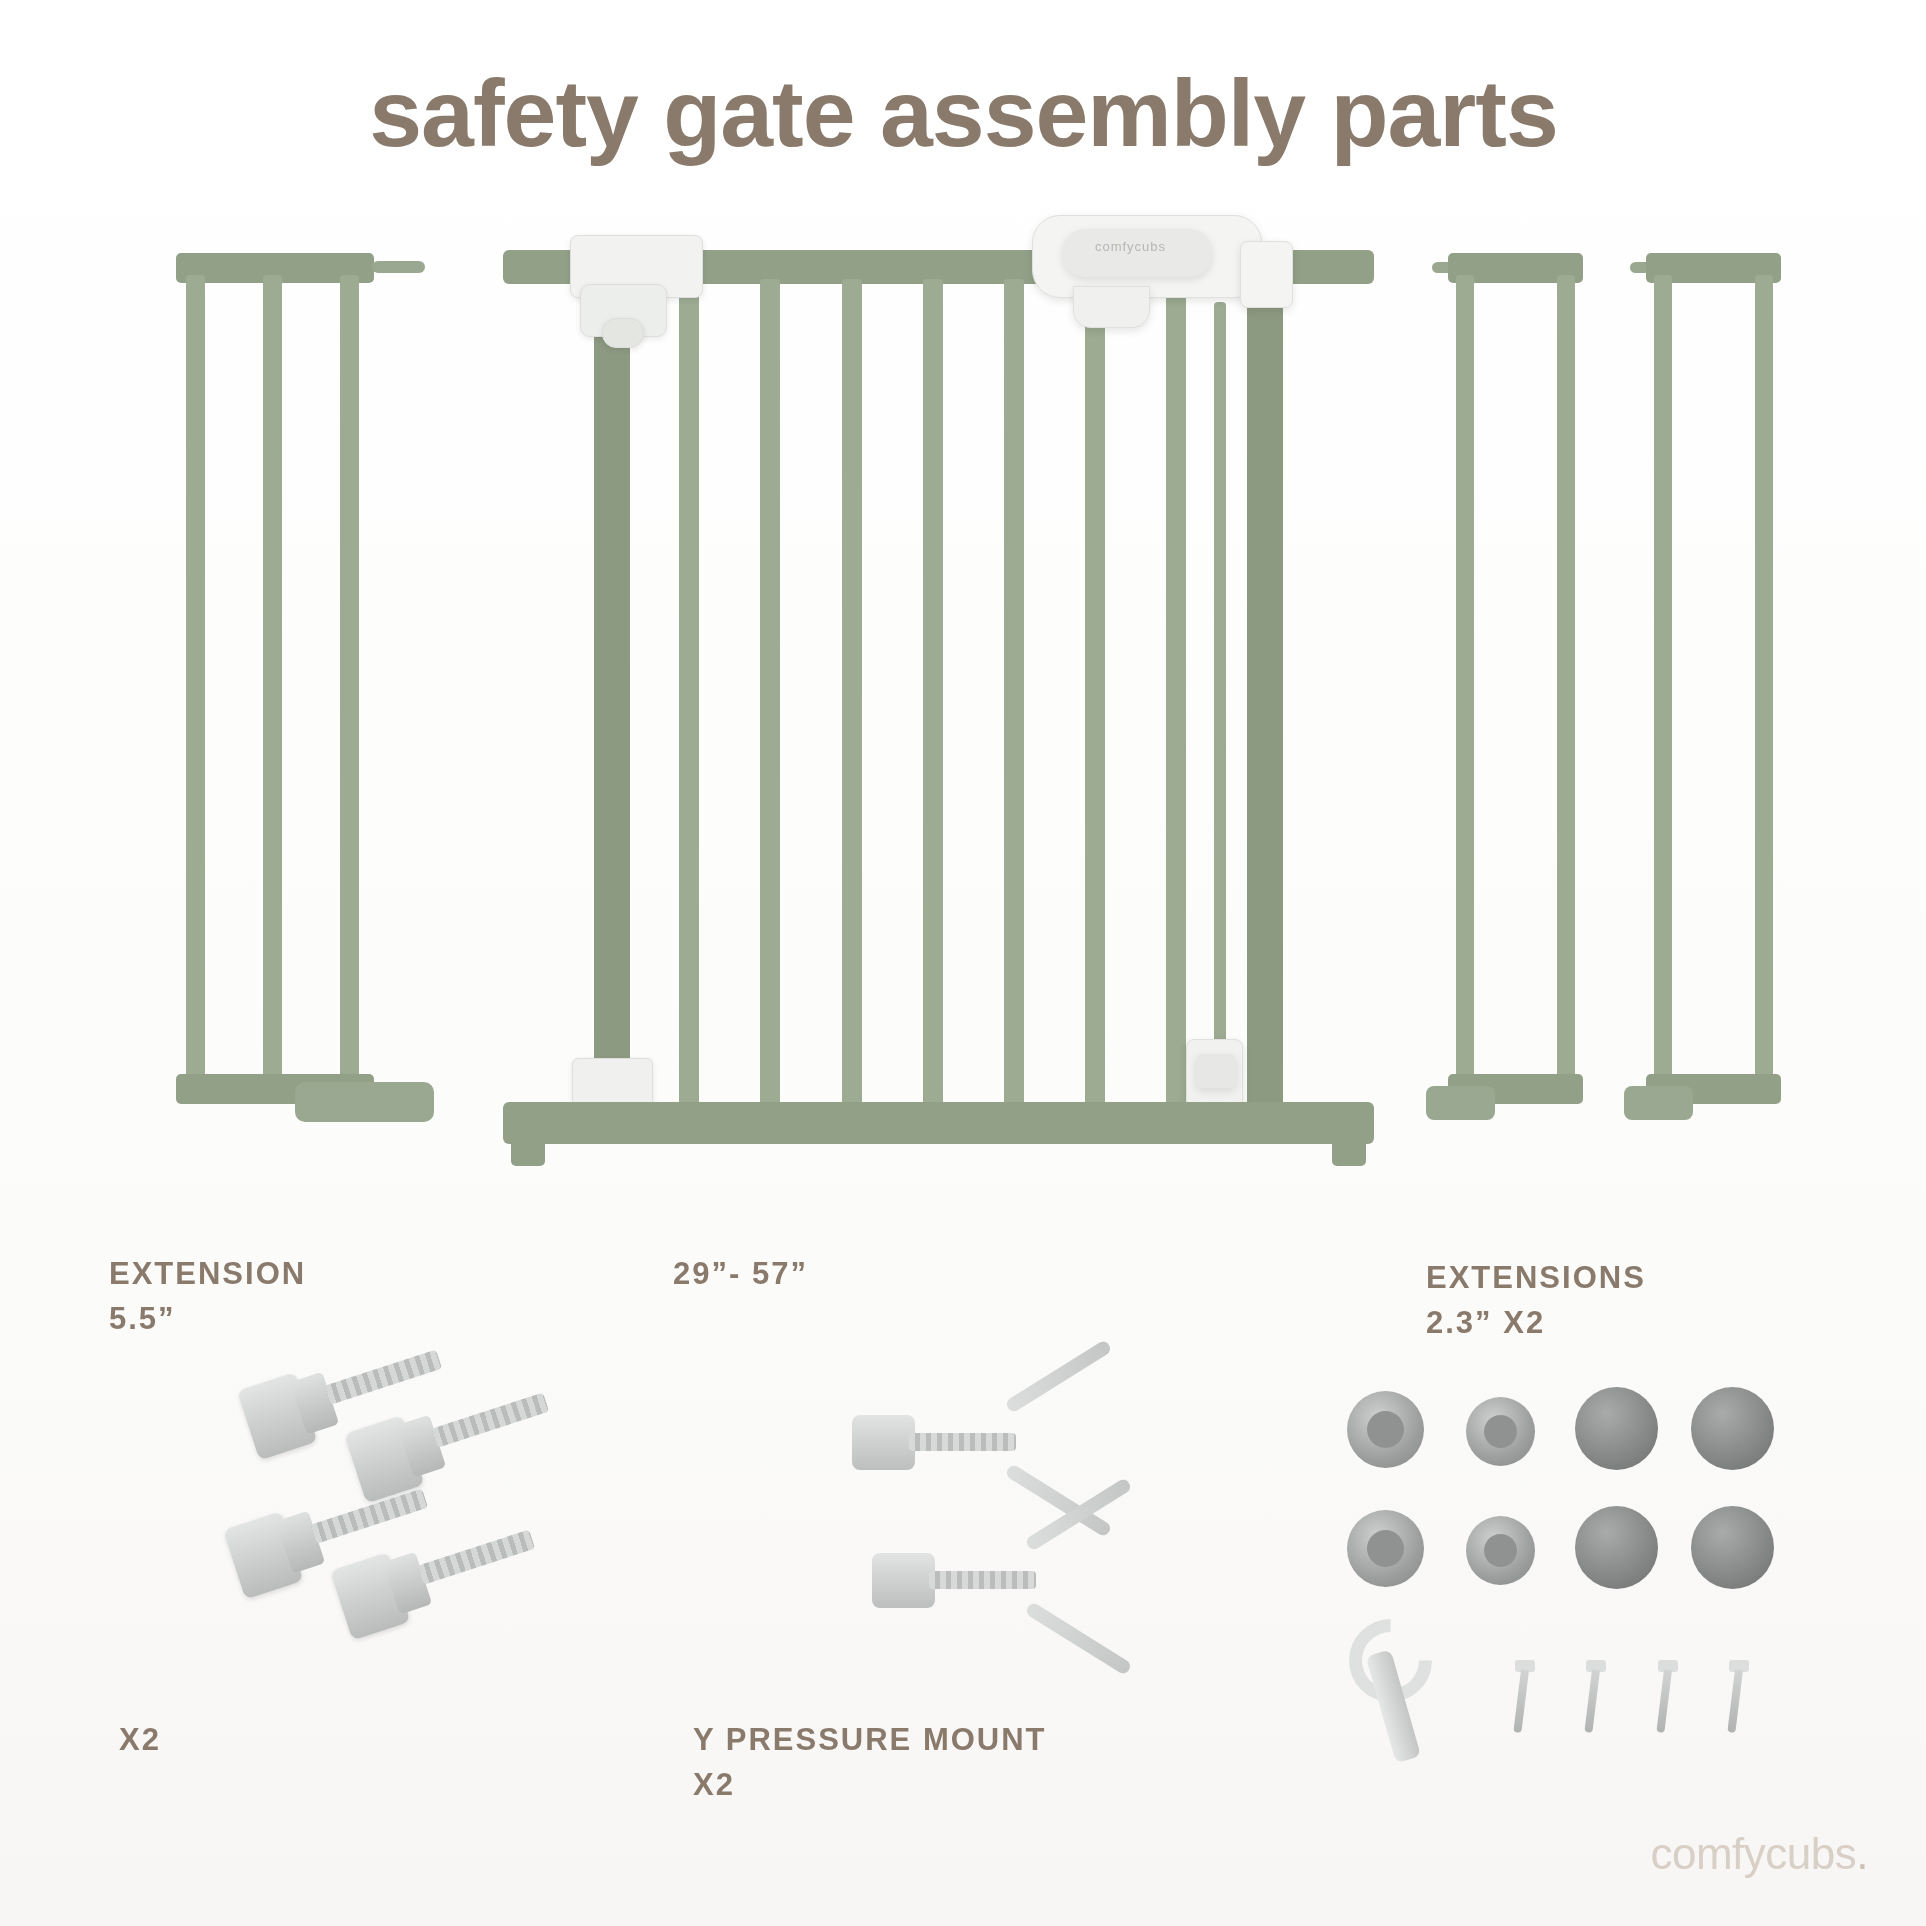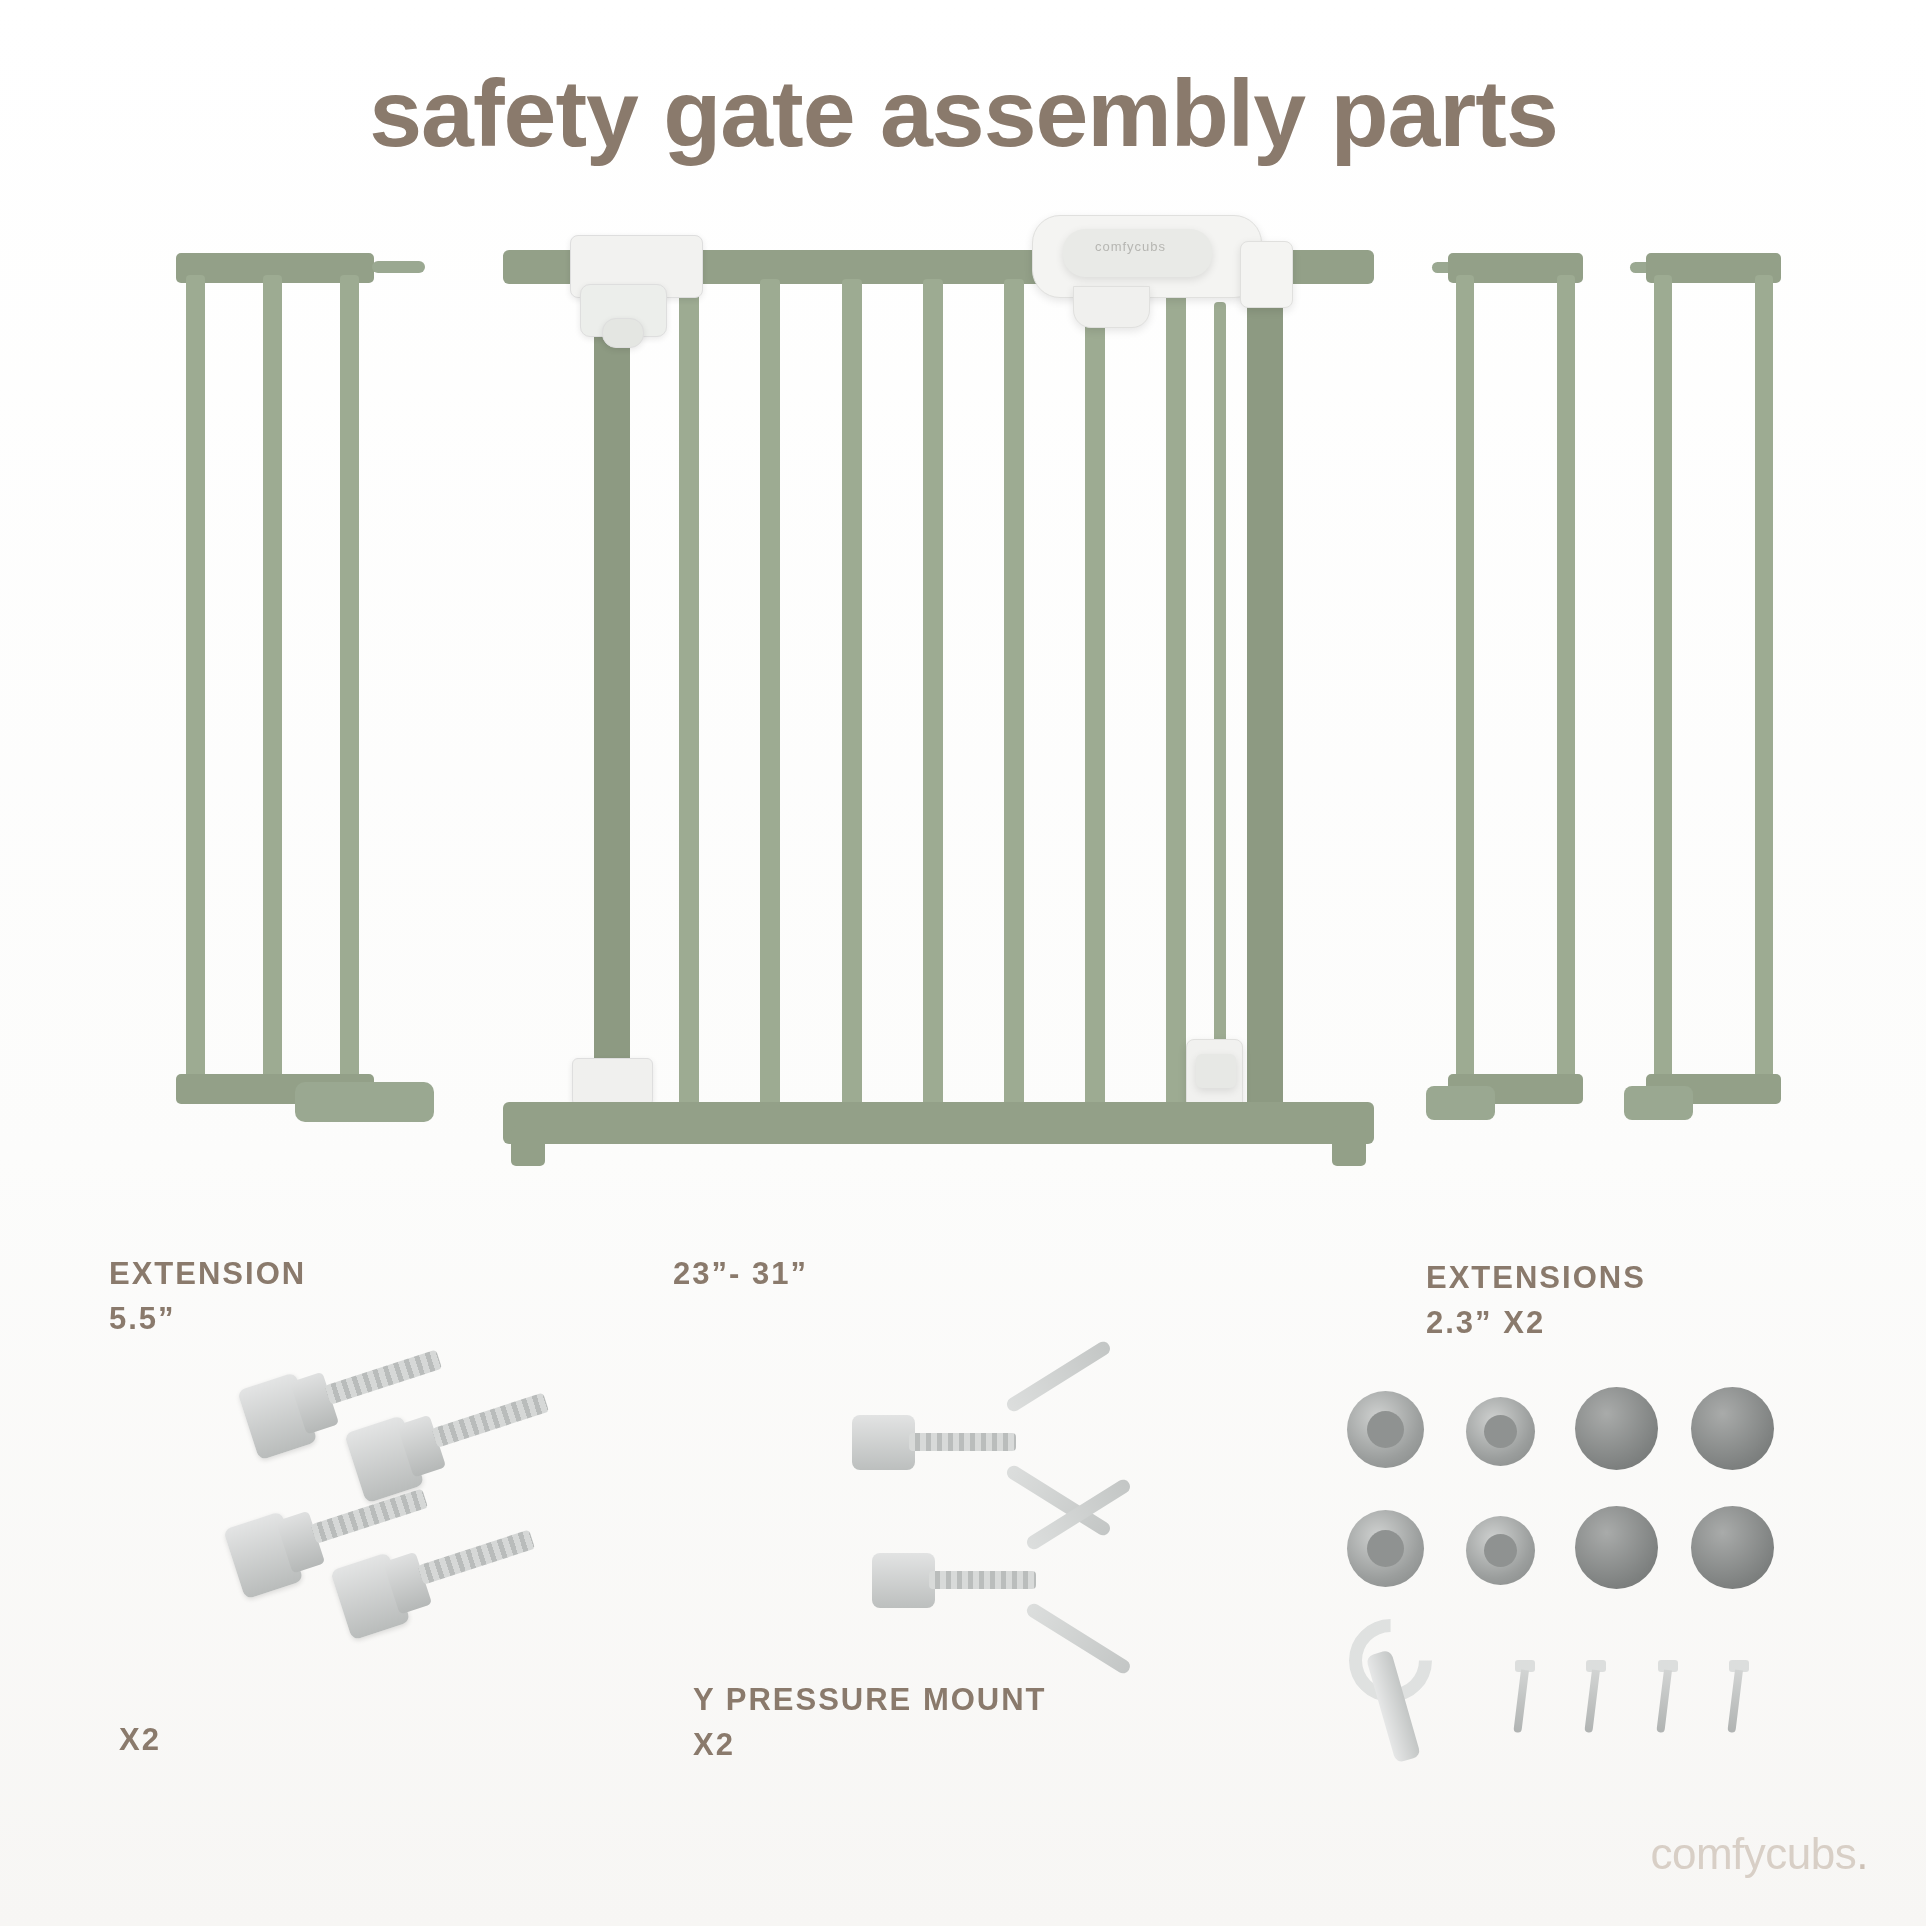--- a/index.html
+++ b/index.html
@@ -185,21 +185,21 @@
       <div class="bot-foot"></div>
     </div>
   </div>
 
   <div class="label" style="left:109px;top:1252px;width:376px;">
     <div>EXTENSION</div>
     <div>5.5”</div>
   </div>
 
   <div class="label" style="left:673px;top:1252px;width:535px;">
-    <div>23”- 31”</div>
+    <div>29”- 57”</div>
   </div>
 
   <div class="label" style="left:1426px;top:1256px;width:416px;">
     <div>EXTENSIONS</div>
     <div>2.3” X2</div>
   </div>
 
   <div class="bottom">
 
     <div style="position:absolute;left:213px;top:0;width:416px;height:327px;">
@@ -272,21 +272,21 @@
         <div class="nhead"></div>
         <div class="nbody"></div>
       </div>
     </div>
   </div>
 
   <div class="label" style="left:119px;top:1718px;width:614px;">
     <div>X2</div>
   </div>
 
-  <div class="label" style="left:693px;top:1678px;width:614px;">
+  <div class="label" style="left:693px;top:1718px;width:614px;">
     <div>Y PRESSURE MOUNT</div>
     <div>X2</div>
   </div>
 
 
   <div class="brand">
     <span>comfycubs</span><span class="dot">.</span>
   </div>
 
 </div>

